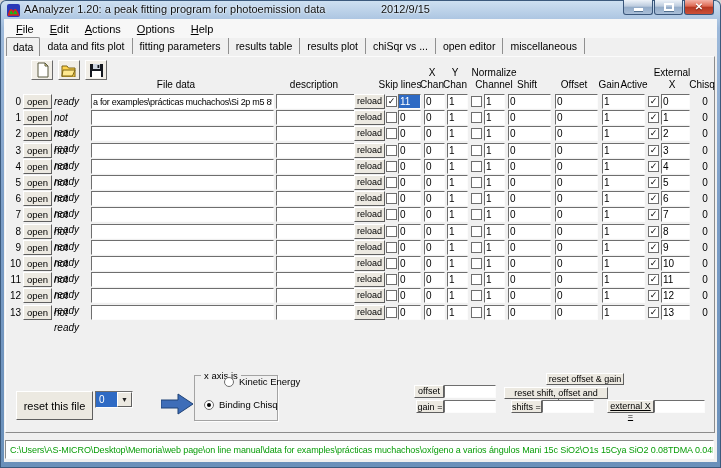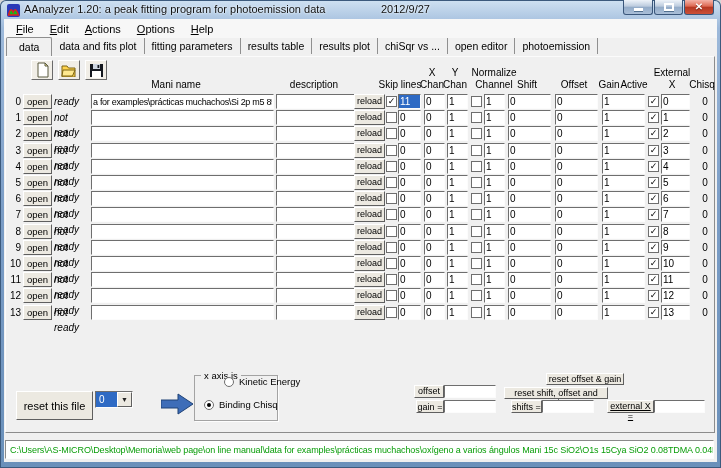--- a/index.html
+++ b/index.html
@@ -22,21 +22,21 @@
   .g-min{width:9px;height:3px;background:#fff;margin-top:5px;box-shadow:0 1px 0 #51708f;}
   .g-max{width:10px;height:8px;border:2px solid #fff;box-sizing:border-box;box-shadow:0 1px 0 #51708f;}
   .g-x{color:#fff;font-size:10px;font-weight:bold;line-height:1;text-shadow:0 1px 1px #6e1d10;}
   
   .client{position:absolute;left:4px;top:19px;width:713px;height:443px;background:#f0f0f0;}
   .menubar{position:absolute;left:0;top:0;width:100%;height:19px;background:#f7f7f7;display:flex;align-items:center;padding-left:4px;box-sizing:border-box;}
   .menu-item{font-size:11px;padding:2px 8px;color:#000;cursor:default;}
   .tabbar{position:absolute;left:0;top:19px;width:100%;height:18px;display:flex;align-items:flex-end;padding-left:2px;box-sizing:border-box;}
   .tab{font-size:10.5px;line-height:12px;padding:2px 7px;border-right:1px solid #8f8f8f;margin-bottom:2px;white-space:nowrap;cursor:default;}
   .tab.active{border:1px solid #8f8f8f;border-bottom:none;background:#f0f0f0;border-radius:2px 2px 0 0;
-    padding:3px 12px;margin-bottom:0;position:relative;z-index:2;}
+    padding:3px 6px;margin-bottom:0;position:relative;z-index:2;}
   .page{position:absolute;left:1px;top:37px;width:710px;height:377px;background:#f0f0f0;box-sizing:border-box;
     border:1px solid;border-color:#fbfbfb #8c8c8c #8c8c8c #fbfbfb;}
   
   .tbtn{position:absolute;width:22px;height:20px;background:#f1eee7;border:1px solid;border-color:#fff #6a6a6a #6a6a6a #fff;
     display:flex;align-items:center;justify-content:center;padding:0;}
   
   .hdr{position:absolute;transform:translateX(-50%);font-size:10px;line-height:11px;white-space:nowrap;color:#000;}
   
   .rows-host{position:absolute;left:0;top:0;width:100%;height:100%;}
   .row{position:absolute;left:2px;width:706px;height:16px;}
@@ -93,21 +93,21 @@
 <div class="window">
 
   <div class="titlebar">
     <span class="app-icon">
       <svg width="13" height="13" viewBox="0 0 13 13">
         <rect width="13" height="13" rx="2" fill="#2a39b8"></rect>
         <path d="M1.5,11 C3,4.5 4.5,4.5 6.2,8.2 C7.8,4.5 9.3,4.5 11.5,11 Z" fill="#19b519" stroke="#e02020" stroke-width="1.4"></path>
       </svg>
     </span>
     <span class="ttl title-main">AAnalyzer 1.20: a peak fitting program for photoemission data</span>
-    <span class="ttl title-date">2012/9/27</span>
+    <span class="ttl title-date">2012/9/15</span>
   </div>
   <div class="wb min">
       <span class="g-min"></span>
     </div>
   <div class="wb max">
       <span class="g-max"></span>
     </div>
   <div class="wb close">
       <span class="g-x">✕</span>
     </div>
@@ -122,21 +122,21 @@
         <span class="menu-item"><u>H</u>elp</span>
       </div>
     <div class="tabbar">
         <span class="tab active">data</span>
         <span class="tab">data and fits plot</span>
         <span class="tab">fitting parameters</span>
         <span class="tab">results table</span>
         <span class="tab">results plot</span>
         <span class="tab">chiSqr vs ...</span>
         <span class="tab">open editor</span>
-        <span class="tab">photoemission</span>
+        <span class="tab">miscellaneous</span>
       </div>
 
     <div class="page">
 
       <button class="tbtn" style="left:25px;top:3px;">
         <svg width="15" height="16" viewBox="0 0 15 16">
           <path d="M3,1 h7 l3,3 v11 h-10 z" fill="#ffffff" stroke="#5a5a40" stroke-width="1"></path>
           <path d="M10,1 l3,3 h-3 z" fill="#ffef9a" stroke="#5a5a40" stroke-width="1"></path>
         </svg>
       </button>
@@ -148,21 +148,21 @@
       </button>
       <button class="tbtn" style="left:79px;top:3px;">
         <svg width="15" height="15" viewBox="0 0 15 15">
           <path d="M1,1 h13 v13 h-13 z" fill="#14181f"></path>
           <rect x="4" y="1" width="7" height="5" fill="#cdd5e0"></rect>
           <rect x="8.5" y="2" width="1.8" height="3" fill="#14181f"></rect>
           <rect x="3" y="8" width="9" height="7" fill="#ffffff"></rect>
         </svg>
       </button>
 
-      <span class="hdr" style="left:170px;top:22px;">Mani name</span>
+      <span class="hdr" style="left:170px;top:22px;">File data</span>
       <span class="hdr" style="left:308px;top:22px;">description</span>
       <span class="hdr" style="left:394px;top:22px;">Skip lines</span>
       <span class="hdr" style="left:426px;top:10px;">X</span>
       <span class="hdr" style="left:426px;top:22px;">Chan</span>
       <span class="hdr" style="left:449px;top:10px;">Y</span>
       <span class="hdr" style="left:449px;top:22px;">Chan</span>
       <span class="hdr" style="left:488px;top:10px;">Normalize</span>
       <span class="hdr" style="left:488px;top:22px;">Channel</span>
       <span class="hdr" style="left:521px;top:22px;">Shift</span>
       <span class="hdr" style="left:568px;top:22px;">Offset</span>

